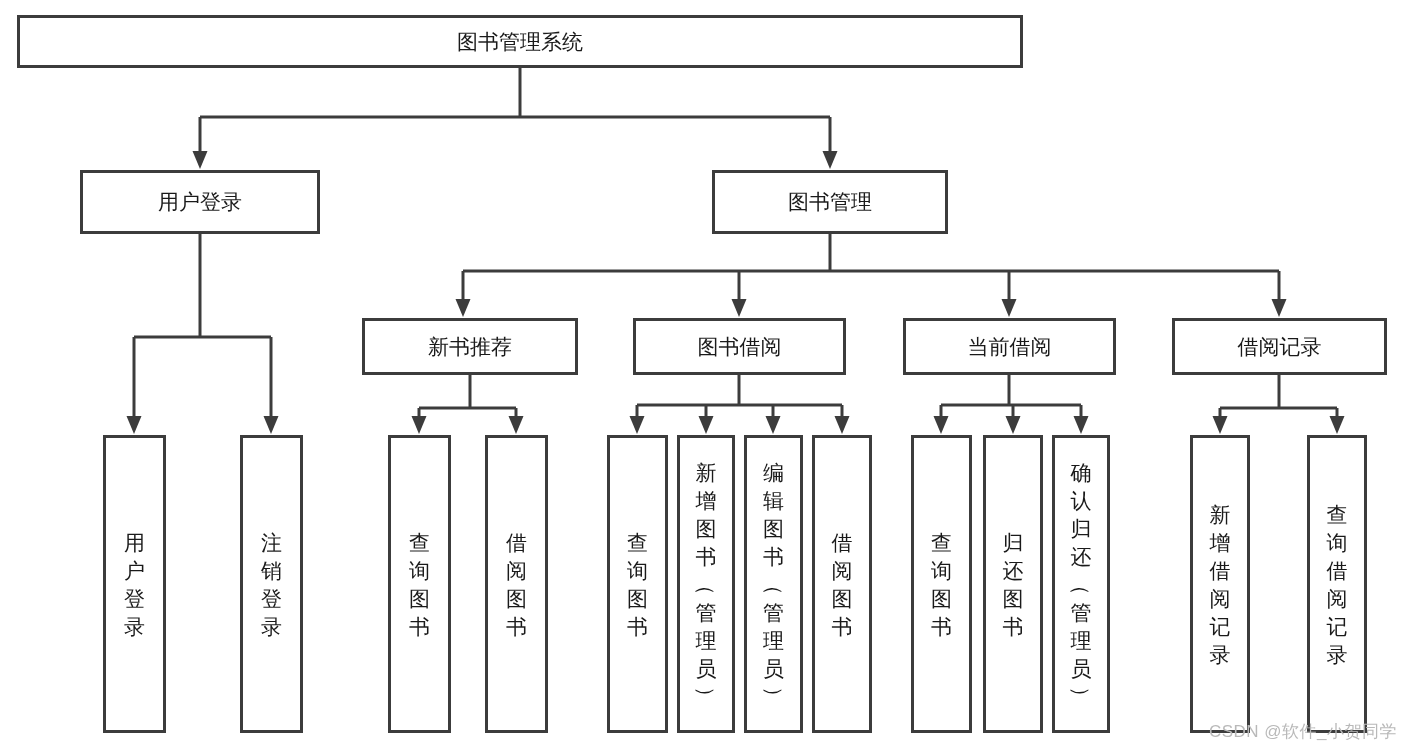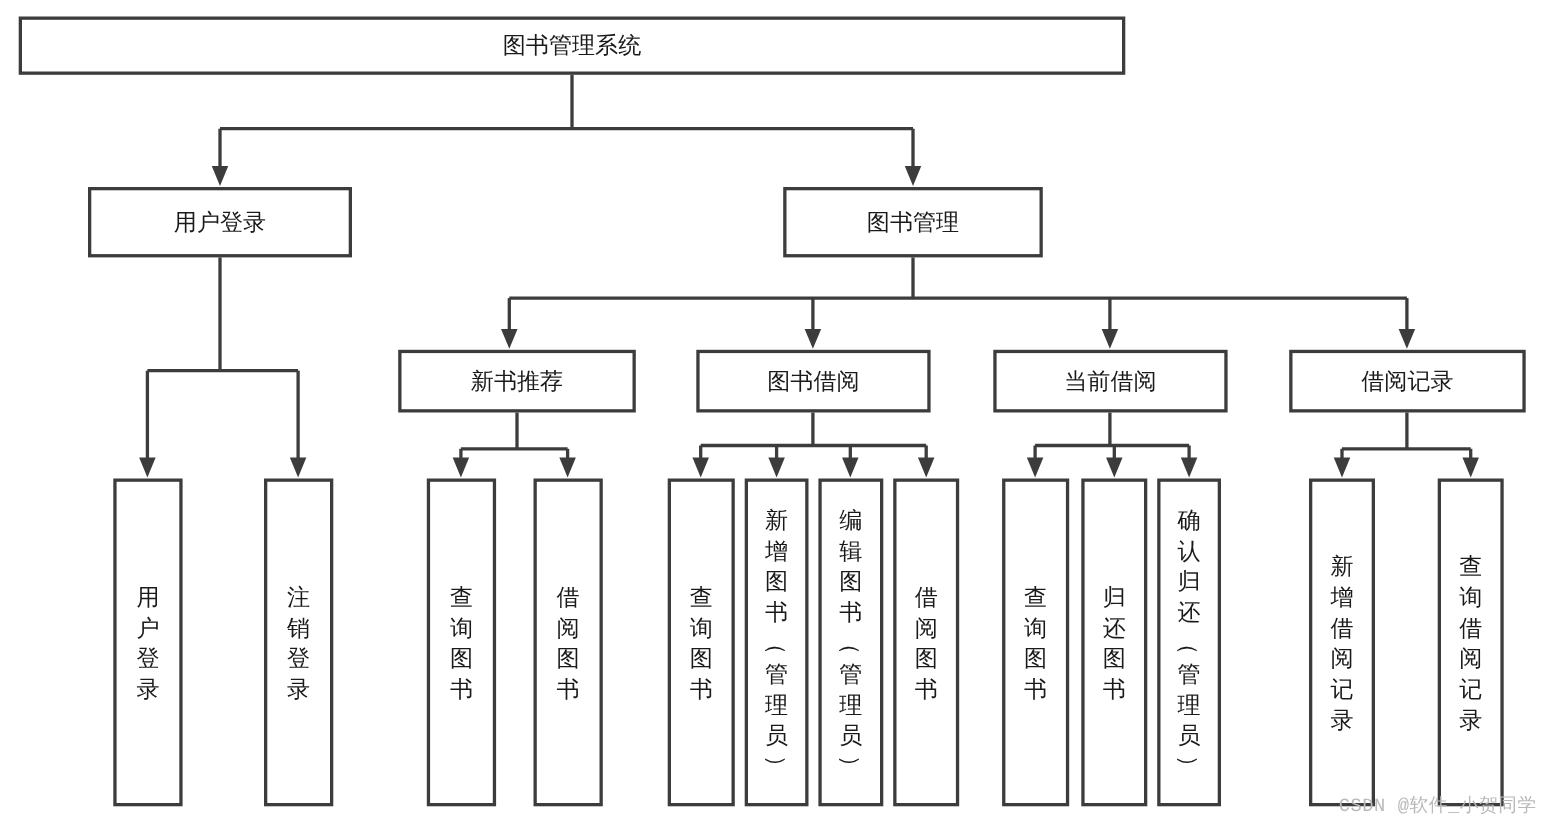--- a/index.html
+++ b/index.html
@@ -51,21 +51,21 @@
   .node-label-v {
     font-family: "DejaVu Sans", "Liberation Sans", sans-serif;
     font-size: 21px;
     fill: #1a1a1a;
     text-anchor: middle;
   }
   .watermark-text {
     position: absolute;
     right: 8px;
     bottom: 4px;
-    font-family: Liberation Mono, monospace;
+    font-family: Liberation Sans, sans-serif;
     font-size: 17px;
     color: #b9b9b9;
     letter-spacing: 0.5px;
     white-space: nowrap;
     user-select: none;
   }
 </style>
 </head>
 <body>
 

